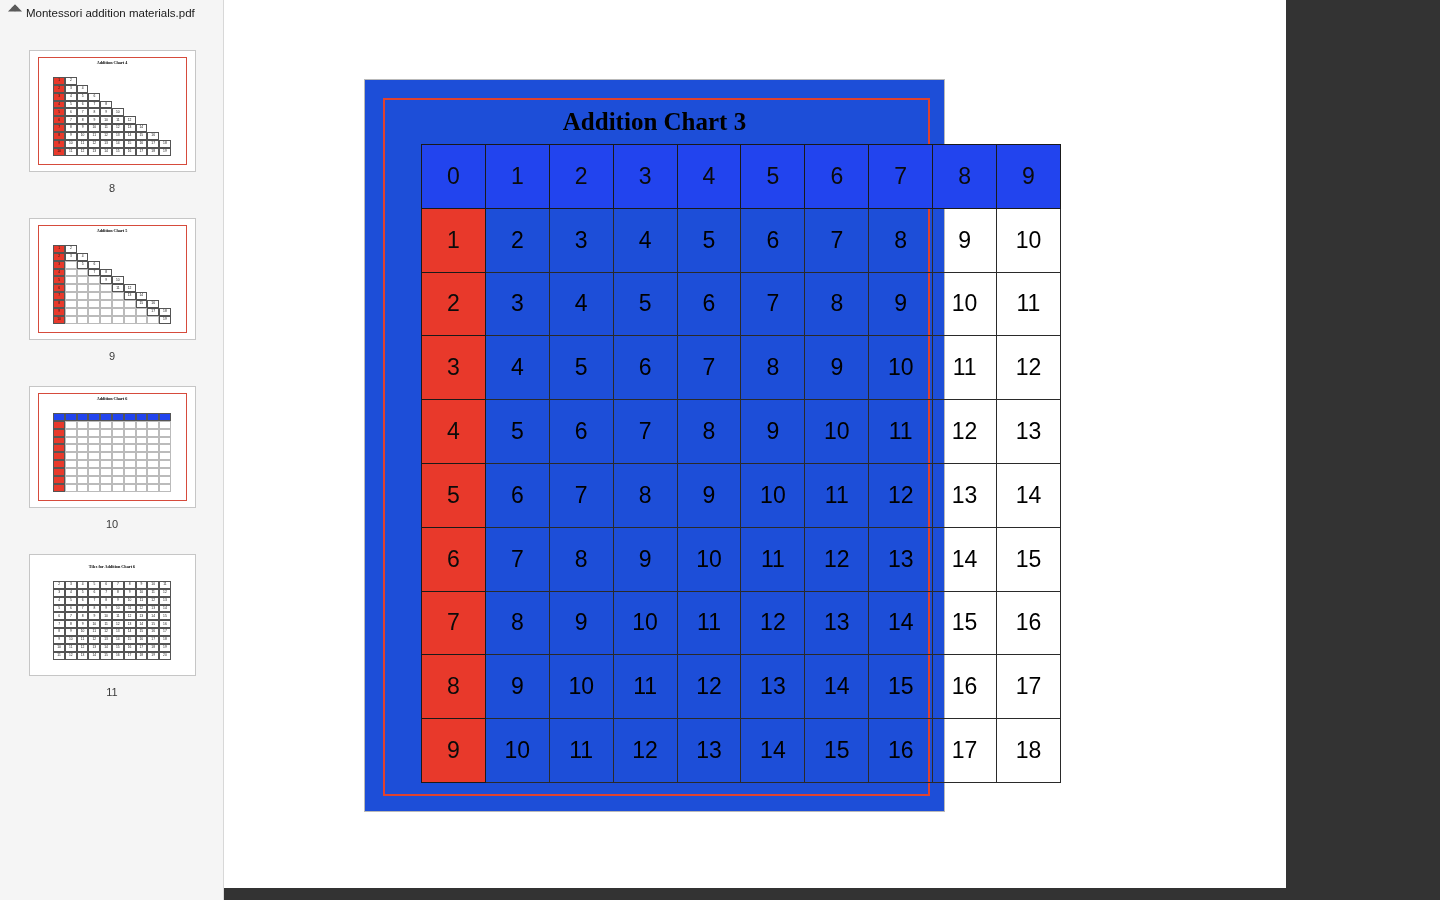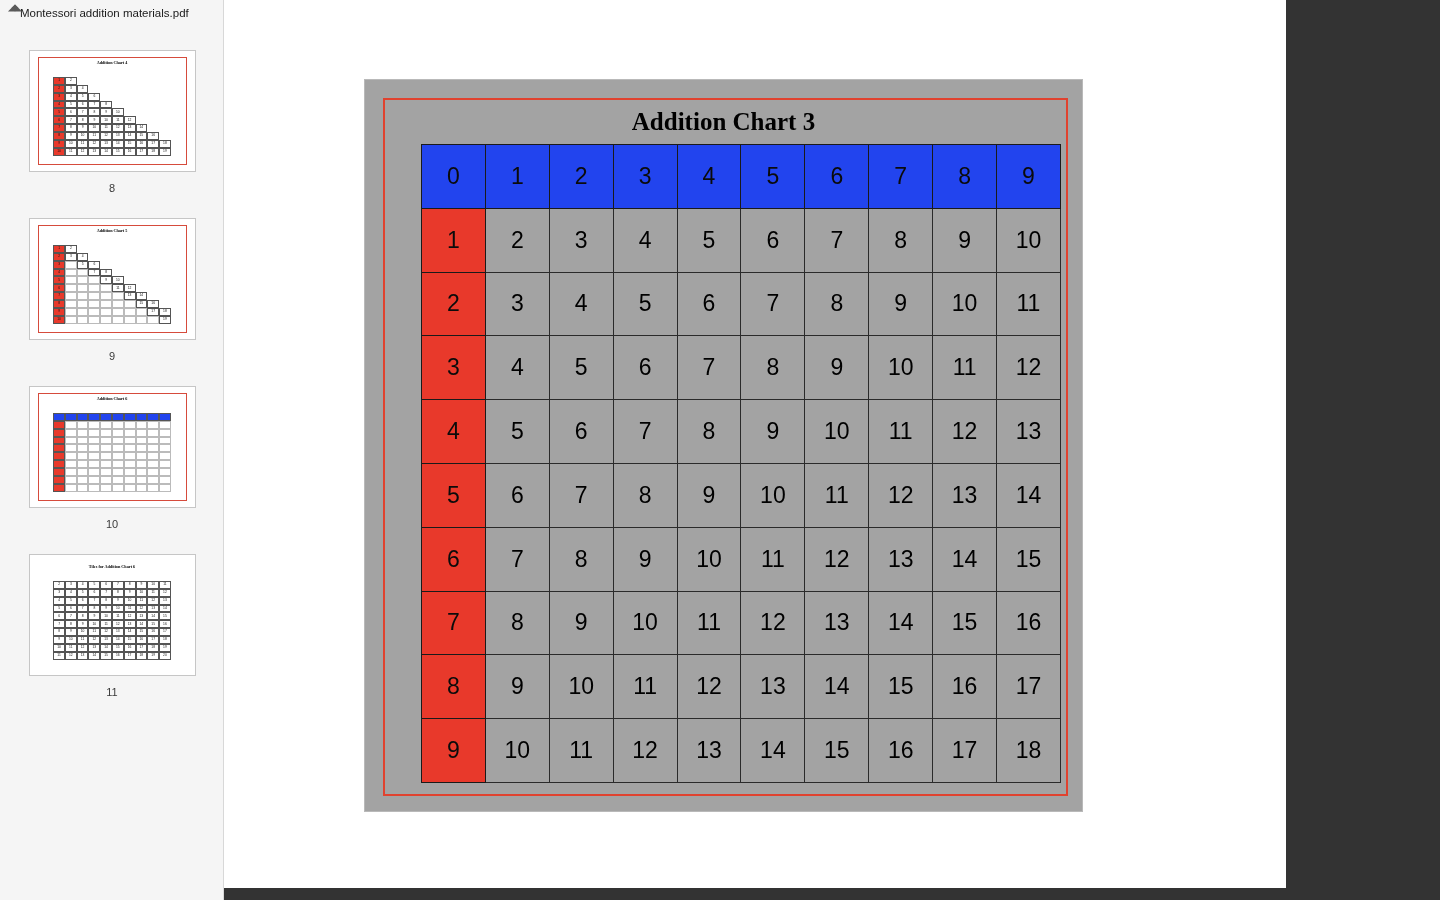--- a/index.html
+++ b/index.html
@@ -28,21 +28,21 @@
     background: #f5f5f5;
     border-right: 1px solid #d8d8d8;
     box-sizing: border-box;
     overflow: hidden;
   }
 
   #sidebar-header {
     height: 26px;
     display: flex;
     align-items: center;
-    gap: 0;
+    gap: 6px;
     padding: 0 8px;
     box-sizing: border-box;
     background: #f5f5f5;
   }
 
   .disclosure-triangle {
     width: 0; height: 0;
     border-left: 5px solid #5a5a5a;
     border-right: 5px solid transparent;
     border-top: 5px solid #5a5a5a;
@@ -156,23 +156,23 @@
     left: 224px; top: 888px;
     width: 1062px;
     height: 12px;
     background: #333333;
   }
 
   #page {
     position: absolute;
     left: 140px;
     top: 79px;
-    width: 719px;
+    width: 581px;
     height: 733px;
-    background: #a3a3a3;
+    background: #1d4ed8;
     border: 1px solid #b9b9b9;
     box-sizing: border-box;
     padding-left: 9px;
   }
 
   #page-inner-border {
     position: absolute;
     left: 18px; top: 18px;
     right: 14px; bottom: 15px;
     border: 2px solid #e0422f;

